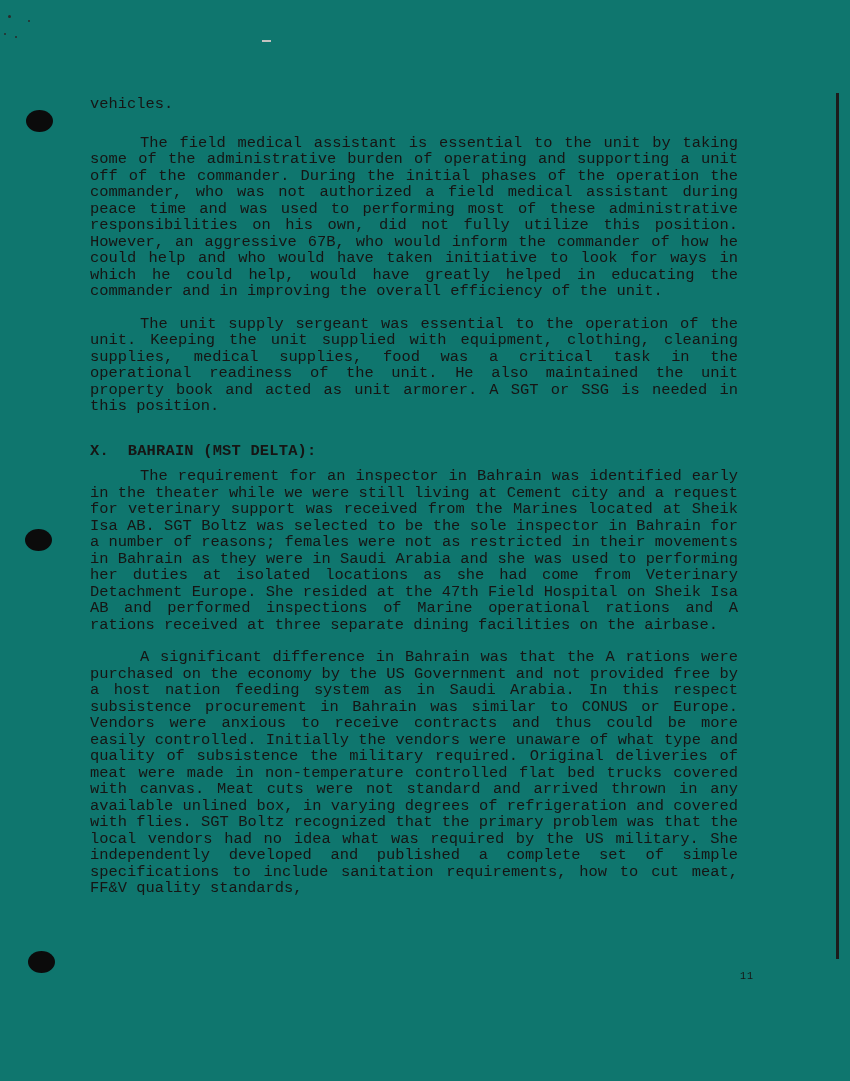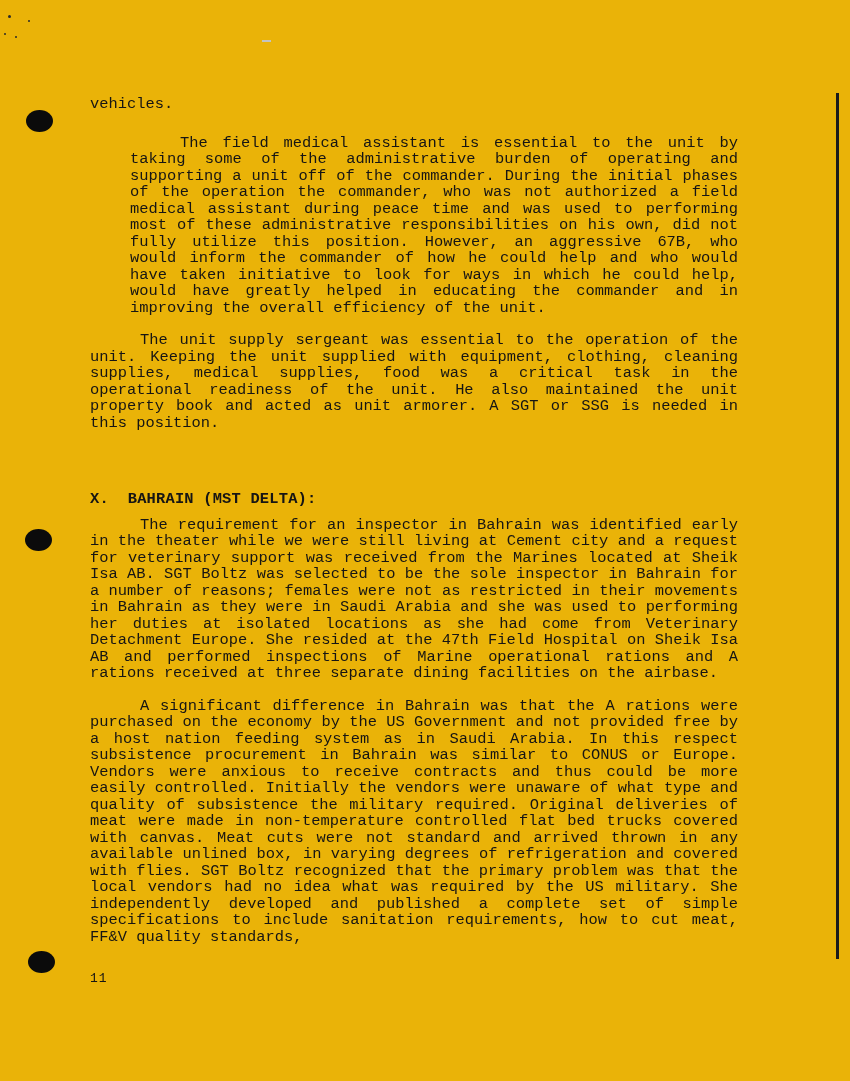--- a/index.html
+++ b/index.html
@@ -5,21 +5,21 @@
   html, body { margin: 0; padding: 0; }
   body {
     width: 850px;
     height: 1081px;
     background: #f6f6f4;
   }
   .page {
     position: relative;
     width: 850px;
     height: 1081px;
-    background: #eab308;
+    background: #0f766e;
     overflow: hidden;
     font-family: "Liberation Mono", "DejaVu Sans Mono", monospace;
     color: #161514;
   }
   .text-column {
     position: absolute;
     left: 90px;
     top: 96px;
     width: 648px;
     font-size: 15.4px;
@@ -27,36 +27,36 @@
   }
   .frag {
     margin: 0;
     white-space: pre;
   }
   .para {
     margin: 16px 0 0 0;
     text-align: justify;
     text-indent: 50px;
   }
-  .para.first-after-frag { margin-top: 22px; margin-left: 40px; }
+  .para.first-after-frag { margin-top: 22px; }
   .heading {
-    margin: 60px 0 0 0;
+    margin: 28px 0 0 0;
     font-size: 15.4px;
     font-weight: bold;
     white-space: pre;
     letter-spacing: 0.2px;
   }
   .para.after-heading { margin-top: 9px; }
   .page-number {
     position: absolute;
-    left: 90px;
+    left: 106px;
     top: 971px;
     width: 648px;
-    text-align: left;
-    font-size: 13px;
+    text-align: right;
+    font-size: 10px;
     letter-spacing: 1px;
   }
   
   .hole {
     position: absolute;
     background: #0b0b0b;
     border-radius: 50%;
   }
   .hole-top    { left: 26px; top: 110px; width: 27px; height: 22px; }
   .hole-middle { left: 25px; top: 529px; width: 27px; height: 22px; }

